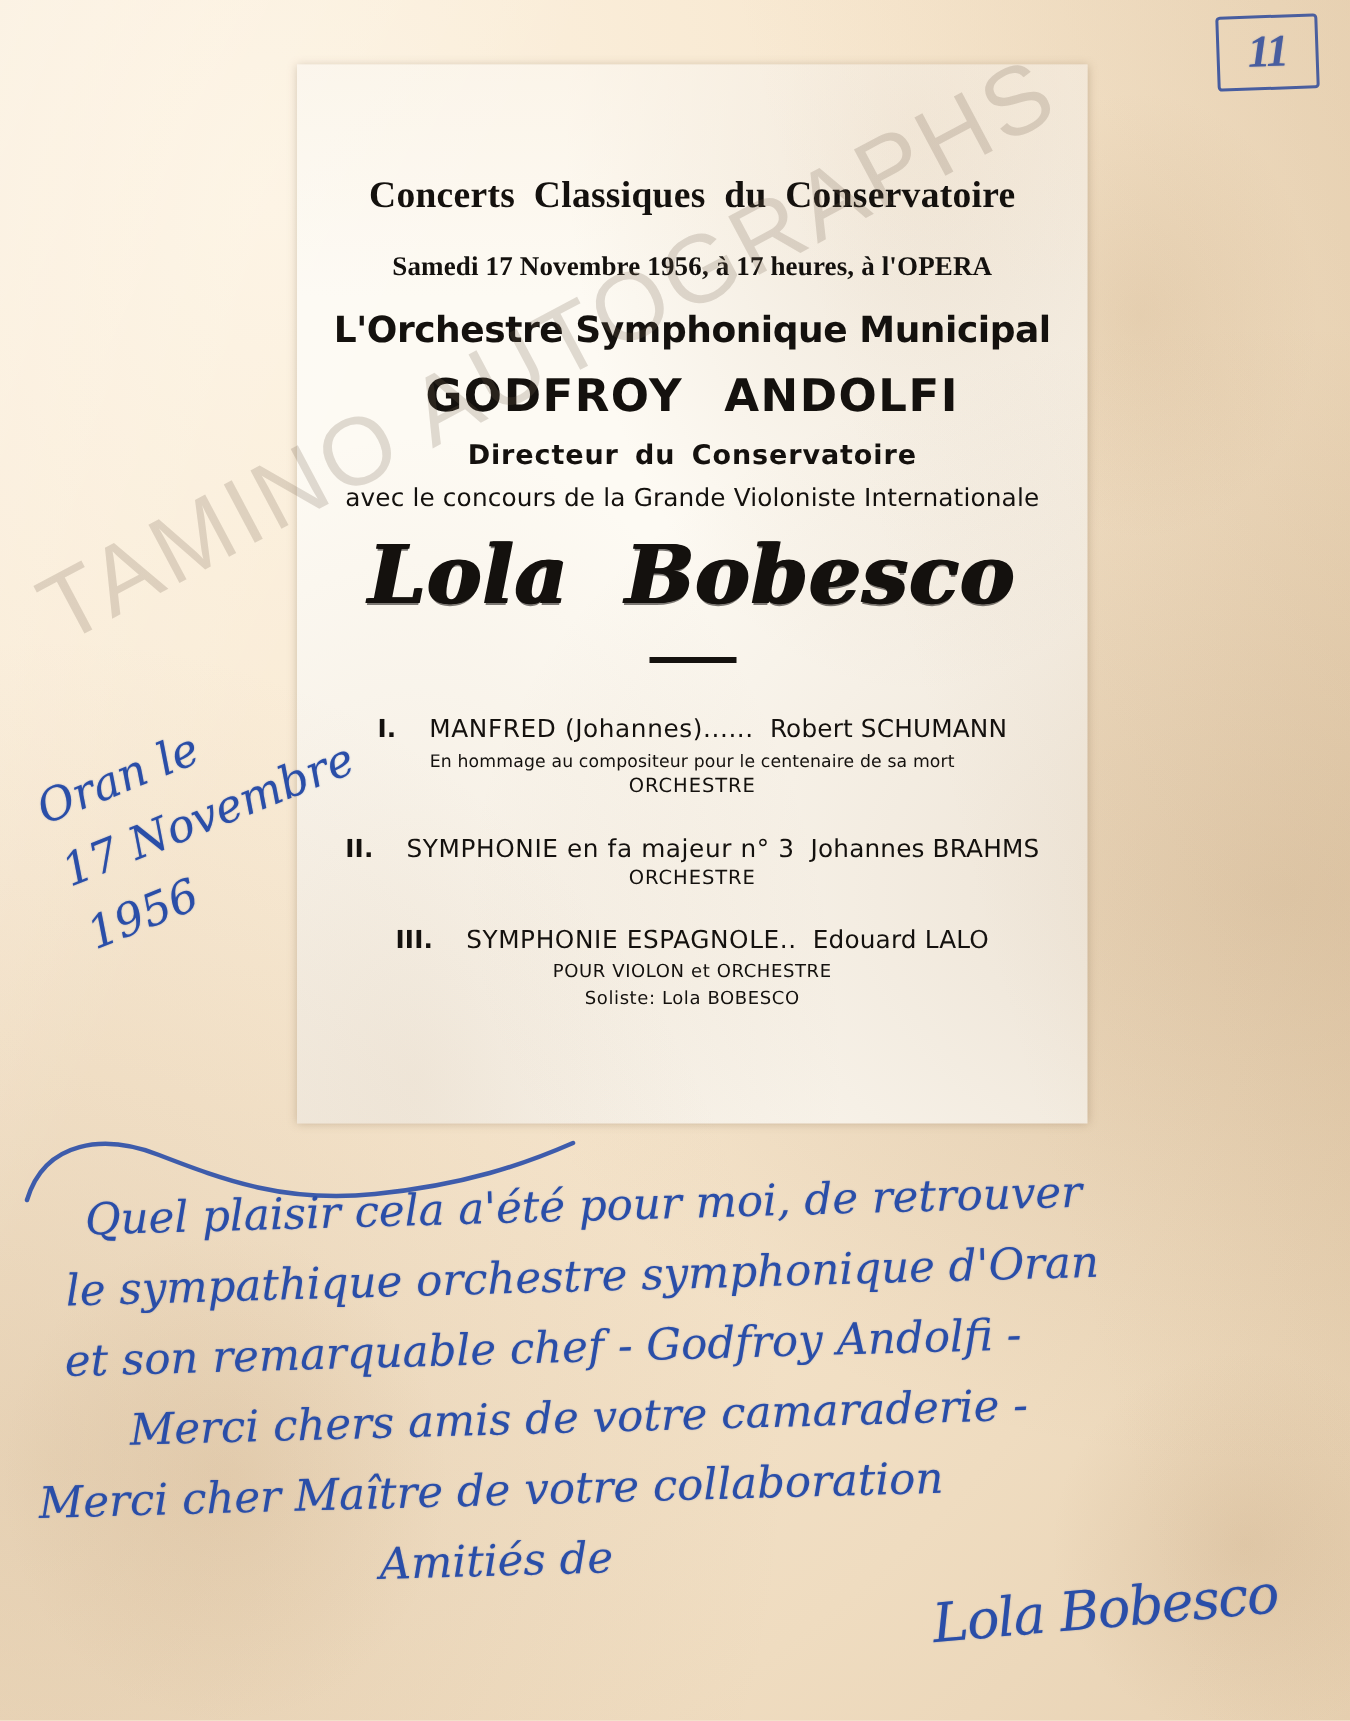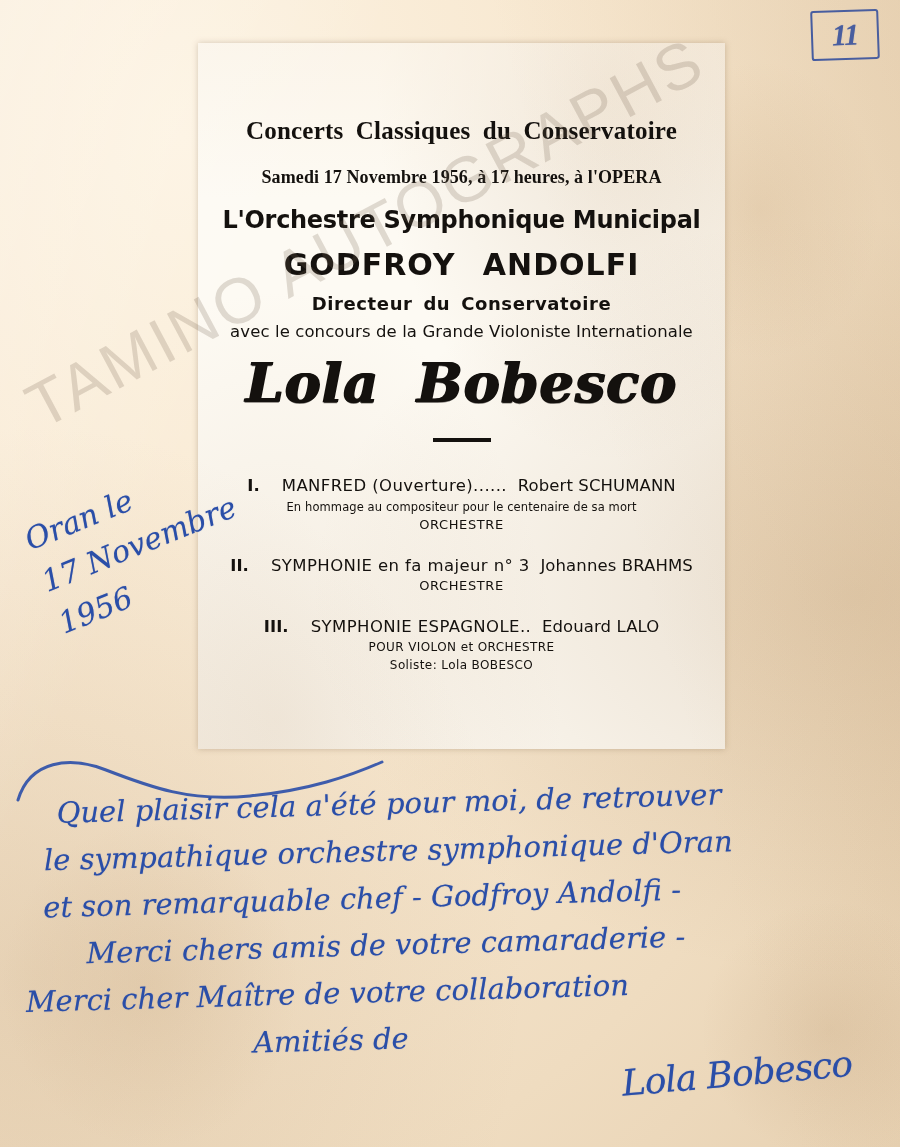--- a/index.html
+++ b/index.html
@@ -291,21 +291,21 @@
     <div class="pline" id="conductor-role">Directeur du Conservatoire</div>
     <div class="pline" id="guest-line">avec le concours de la Grande Violoniste Internationale</div>
     <div class="pline" id="soloist-name">Lola  Bobesco</div>
 
     <div id="rule"></div>
 
     <div id="works">
 
       <div class="work">
         <div class="work-main">
-          <span class="numeral">I.</span><span class="title-caps">MANFRED  (Ouverture)......</span>&nbsp;&nbsp;<span>Robert SCHUMANN</span>
+          <span class="numeral">I.</span><span class="title-caps">MANFRED  (Johannes)......</span>&nbsp;&nbsp;<span>Robert SCHUMANN</span>
         </div>
         <div class="work-sub">En hommage au compositeur pour le centenaire de sa mort</div>
         <div class="work-sub2">ORCHESTRE</div>
       </div>
 
       <div class="work">
         <div class="work-main">
           <span class="numeral">II.</span><span class="title-caps">SYMPHONIE en fa majeur n° 3</span>&nbsp;&nbsp;<span>Johannes BRAHMS</span>
         </div>
         <div class="work-sub2">ORCHESTRE</div>

